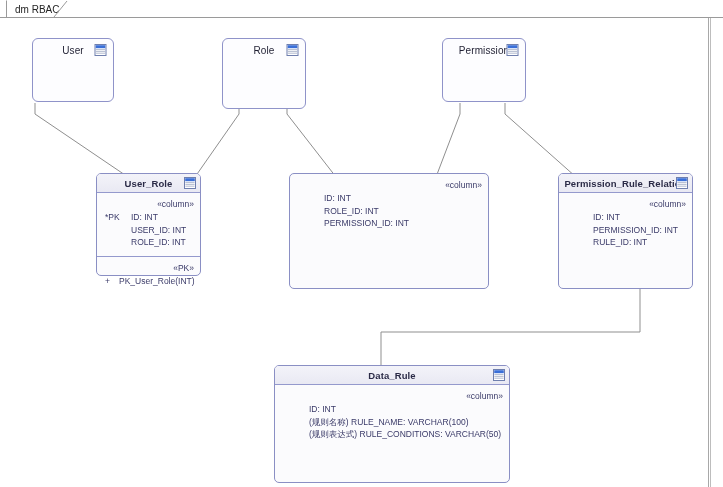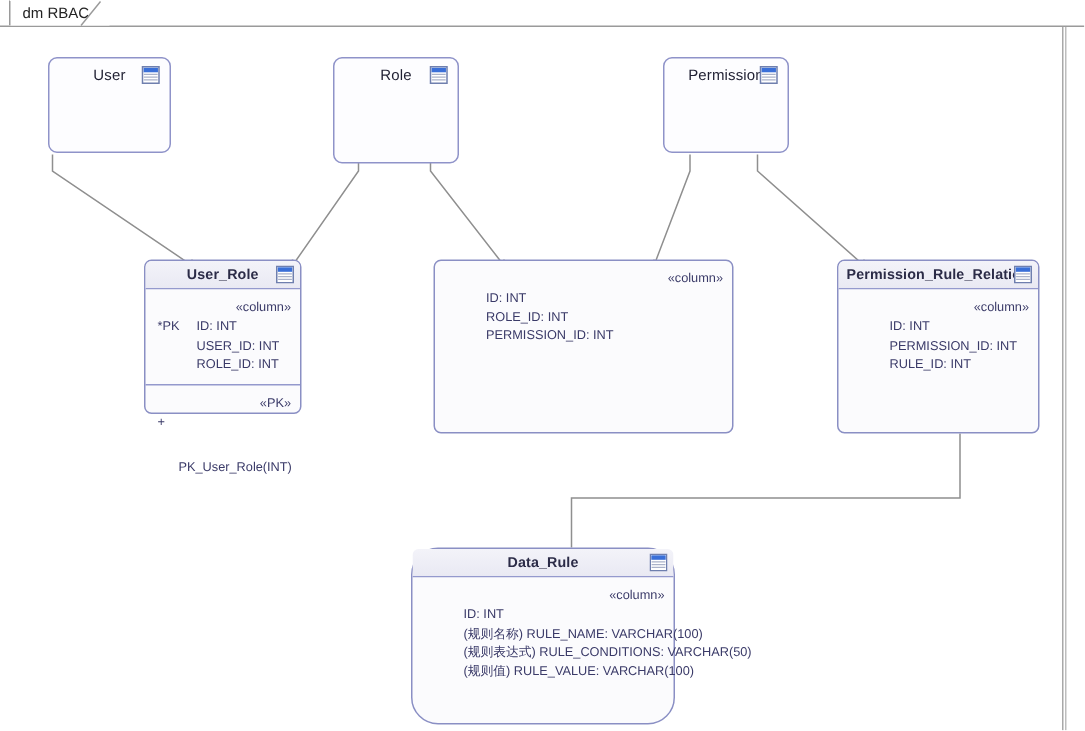--- a/index.html
+++ b/index.html
@@ -182,21 +182,21 @@
     display: flex;
     font-size: 8.5px;
     color: #3a3a68;
     line-height: 12.5px;
     white-space: nowrap;
   }
   .op-vis {
     width: 10px;
     flex: 0 0 10px;
   }
-  .op-text { padding-left: 4px; margin-top: 30px; }
+  .op-text { padding-left: 4px; }
 </style>
 </head>
 <body>
 
 <div id="app">
 
   <div class="tab-strip">
     <div class="tab">
       <span>dm RBAC</span>
     </div>
@@ -322,21 +322,21 @@
             <div class="attr-row">
               <span class="attr-marker"></span>
               <span class="attr-text">PERMISSION_ID: INT</span>
             </div>
             <div class="attr-row">
               <span class="attr-marker"></span>
               <span class="attr-text">RULE_ID: INT</span>
             </div>
           </div>
         </div>
-        <div class="node" style="left: 274px; top: 347px; width: 176px; height: 118px; border-radius: 18px;">
+        <div class="node" style="left: 274px; top: 347px; width: 236px; height: 118px;">
           <div class="node-header">
             <span class="node-title">Data_Rule</span>
             <svg viewBox="0 0 12 12" class="tbl-icon">
               <rect x="0.5" y="0.5" width="11" height="11" fill="#ffffff" stroke="#6f7fae"></rect>
               <rect x="1.2" y="1.2" width="9.6" height="3" fill="#3a6fd8"></rect>
               <line x1="1.4" x2="10.6" y1="5.6" y2="5.6" stroke="#aab2c9" stroke-width="0.9"></line>
               <line x1="1.4" x2="10.6" y1="7.4" y2="7.4" stroke="#aab2c9" stroke-width="0.9"></line>
               <line x1="1.4" x2="10.6" y1="9.2" y2="9.2" stroke="#aab2c9" stroke-width="0.9"></line>
             </svg>
           </div>
@@ -346,24 +346,20 @@
               <span class="attr-marker"></span>
               <span class="attr-text">ID: INT</span>
             </div>
             <div class="attr-row">
               <span class="attr-marker"></span>
               <span class="attr-text">(规则名称) RULE_NAME: VARCHAR(100)</span>
             </div>
             <div class="attr-row">
               <span class="attr-marker"></span>
               <span class="attr-text">(规则表达式) RULE_CONDITIONS: VARCHAR(50)</span>
-            </div>
-            <div class="attr-row">
-              <span class="attr-marker"></span>
-              <span class="attr-text">(规则值) RULE_VALUE: VARCHAR(100)</span>
             </div>
           </div>
         </div>
       </div>
   </div>
 
   <div class="scroll-gutter"></div>
 
 </div>
 

